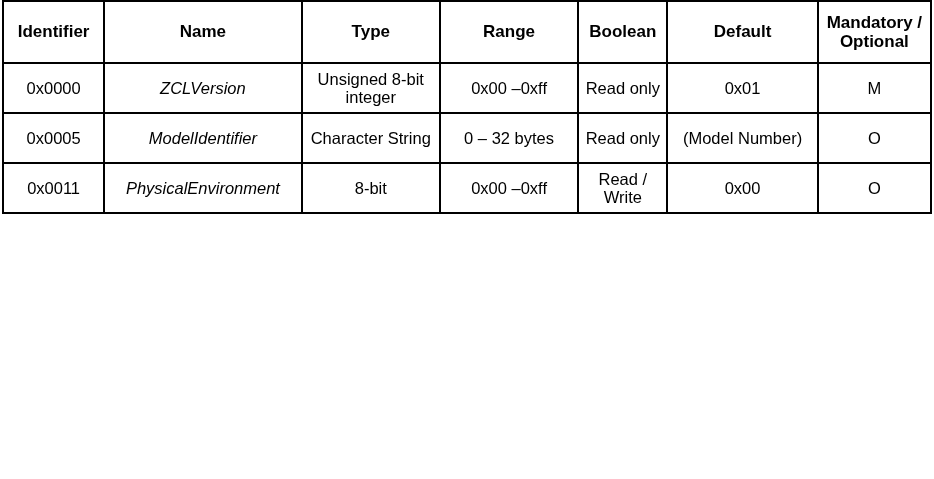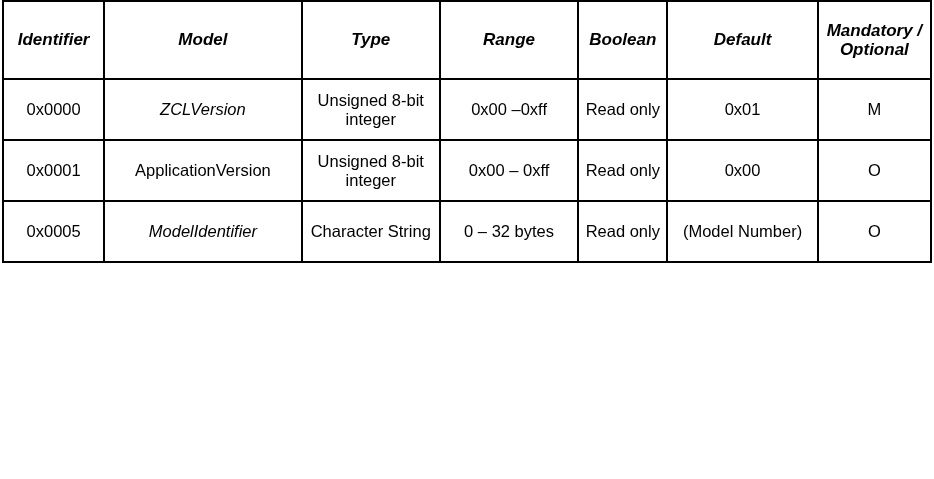--- a/index.html
+++ b/index.html
@@ -24,27 +24,26 @@
     border: 2px solid #000000;
     text-align: center;
     vertical-align: middle;
     padding: 1px 3px;
     line-height: 1.12;
     font-size: 16.5px;
     font-weight: normal;
   }
   #attr-table thead th {
     font-weight: bold;
-    font-style: italic;
     font-size: 17px;
     height: 40px;
-    padding: 18px 3px;
+    padding: 10px 3px;
   }
   #attr-table tbody tr {
-    height: 61px;
+    height: 50px;
   }
   .c-id     { width: 101px; }
   .c-name   { width: 197px; }
   .c-type   { width: 138px; }
   .c-range  { width: 138px; }
   .c-access { width: 89px;  }
   .c-def    { width: 150px; }
   .c-mo     { width: 113px; }
   .ital { font-style: italic; }
   .cell-name { font-size: 17px; margin-top: 36px; }
@@ -59,50 +58,50 @@
       <col class="c-name">
       <col class="c-type">
       <col class="c-range">
     <col class="c-access">
       <col class="c-def">
       <col class="c-mo">
   </colgroup>
   <thead>
     <tr>
       <th>Identifier</th>
-      <th>Model</th>
+      <th>Name</th>
       <th>Type</th>
       <th>Range</th>
       <th>Boolean</th>
       <th>Default</th>
       <th>Mandatory / Optional</th>
     </tr>
   </thead>
   <tbody id="attr-table-body">
       <tr>
         <td>0x0000</td>
         <td class="cell-name ital">ZCLVersion</td>
         <td>Unsigned 8-bit integer</td>
         <td>0x00 –0xff</td>
         <td class="cell-access">Read only</td>
         <td>0x01</td>
         <td>M</td>
       </tr>
       <tr>
-        <td>0x0001</td>
-        <td class="cell-name">ApplicationVersion</td>
-        <td>Unsigned 8-bit integer</td>
-        <td>0x00 – 0xff</td>
-        <td class="cell-access">Read only</td>
-        <td>0x00</td>
-        <td>O</td>
-      </tr>
-      <tr>
         <td>0x0005</td>
         <td class="cell-name ital">ModelIdentifier</td>
         <td>Character String</td>
         <td>0 – 32 bytes</td>
         <td class="cell-access">Read only</td>
         <td>(Model Number)</td>
         <td>O</td>
       </tr>
+      <tr>
+        <td>0x0011</td>
+        <td class="cell-name ital">PhysicalEnvironment</td>
+        <td>8-bit</td>
+        <td>0x00 –0xff</td>
+        <td class="cell-access">Read / Write</td>
+        <td>0x00</td>
+        <td>O</td>
+      </tr>
     </tbody>
 </table>
 
 </body></html>

